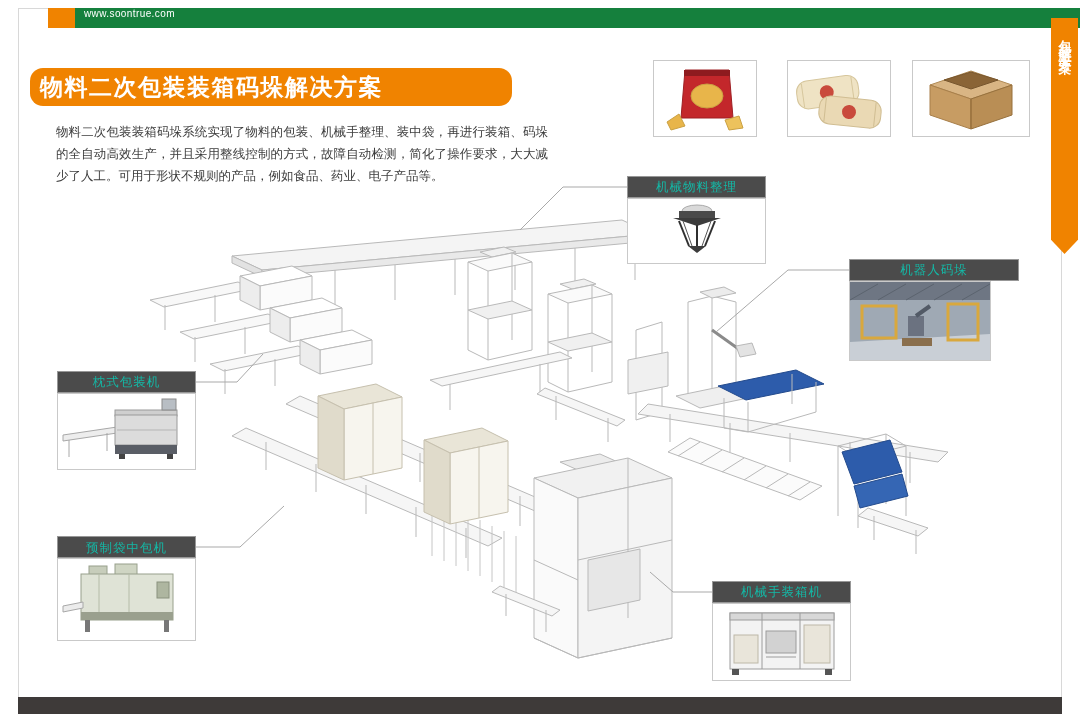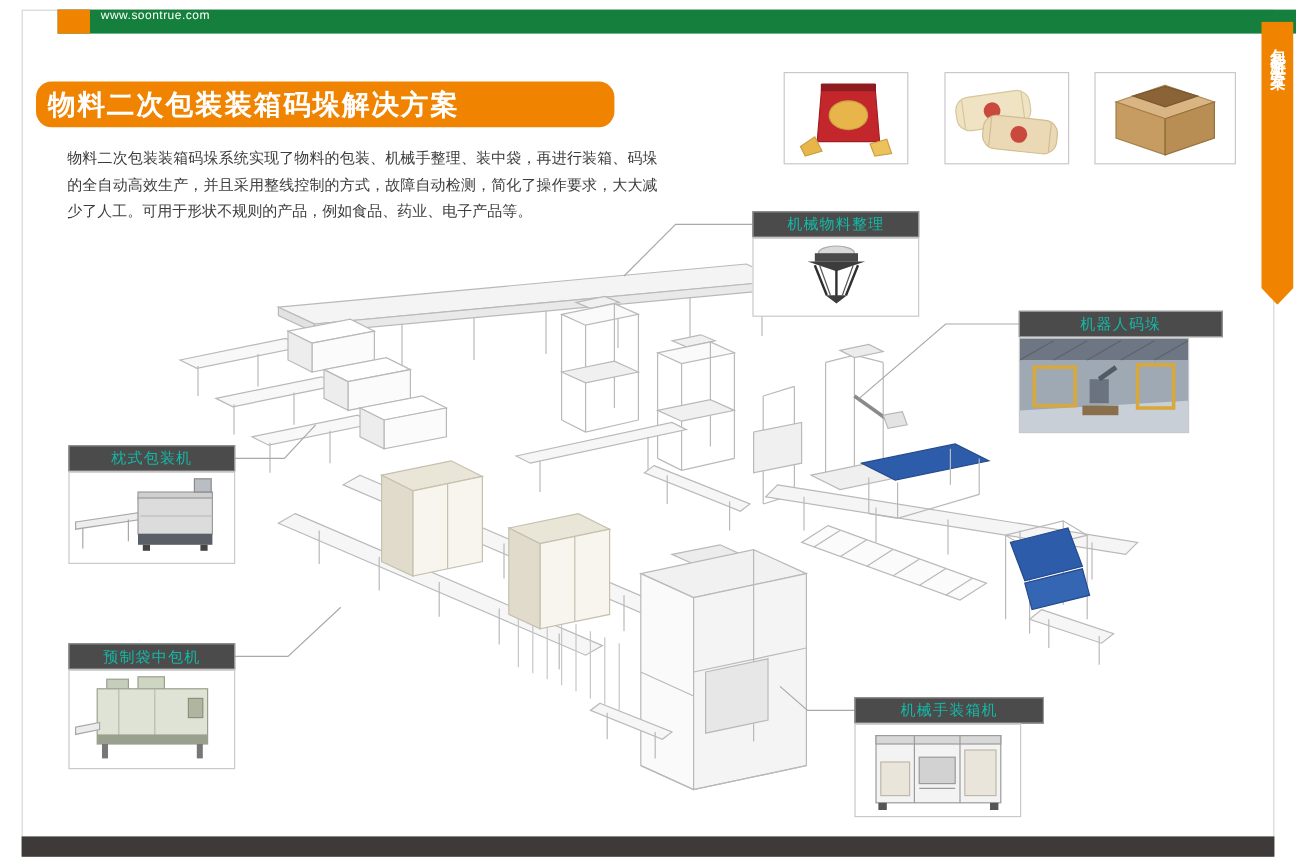--- a/index.html
+++ b/index.html
@@ -347,21 +347,21 @@
     <rect x="98" y="22" width="12" height="16" fill="#aeb6a0" stroke="#8a927e"></rect>
     <line x1="40" y1="14" x2="40" y2="60" stroke="#b5bca8"></line>
     <line x1="70" y1="14" x2="70" y2="60" stroke="#b5bca8"></line>
     <rect x="22" y="52" width="92" height="8" fill="#9aa08e"></rect>
     <rect x="26" y="60" width="5" height="12" fill="#777777"></rect>
     <rect x="105" y="60" width="5" height="12" fill="#777777"></rect>
     <polygon points="4,46 24,42 24,48 4,52" fill="#ececec" stroke="#a8a8a8"></polygon>
   </svg>
 </div>
 
-<div class="abs callout-label" style="left:712px; top:581px; width:158px;">
+<div class="abs callout-label" style="left:712px; top:581px; width:139px;">
   <span>机械手装箱机</span>
 </div>
 <div class="abs callout-img" style="left:712px; top:603px; width:139px; height:78px;">
   <svg width="135" height="74" viewBox="0 0 135 74">
     <rect x="16" y="8" width="104" height="56" fill="#f3f3f3" stroke="#9c9c9c"></rect>
     <rect x="16" y="8" width="104" height="7" fill="#d8d8d8" stroke="#9c9c9c"></rect>
     <line x1="48" y1="8" x2="48" y2="64" stroke="#9c9c9c"></line>
     <line x1="86" y1="8" x2="86" y2="64" stroke="#9c9c9c"></line>
     <rect x="20" y="30" width="24" height="28" fill="#e9e5da" stroke="#bdb8a8"></rect>
     <rect x="90" y="20" width="26" height="38" fill="#e9e5da" stroke="#bdb8a8"></rect>

